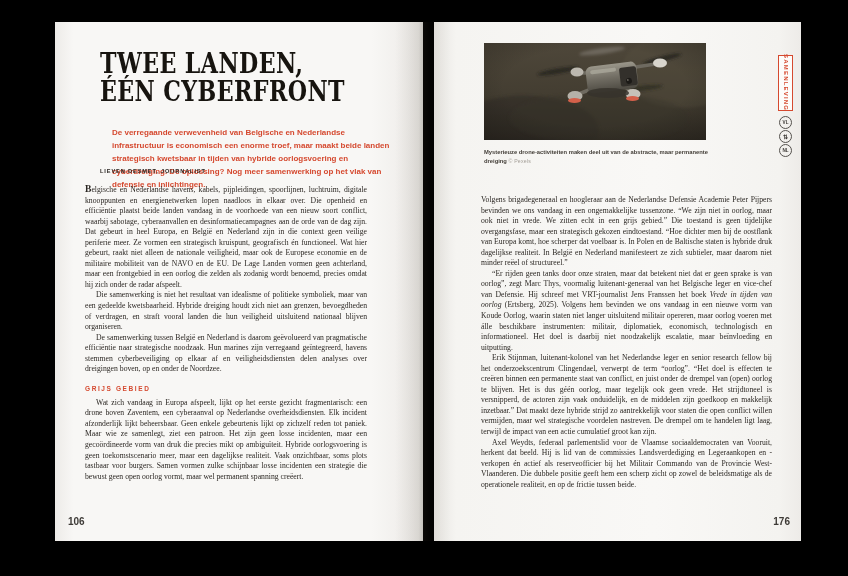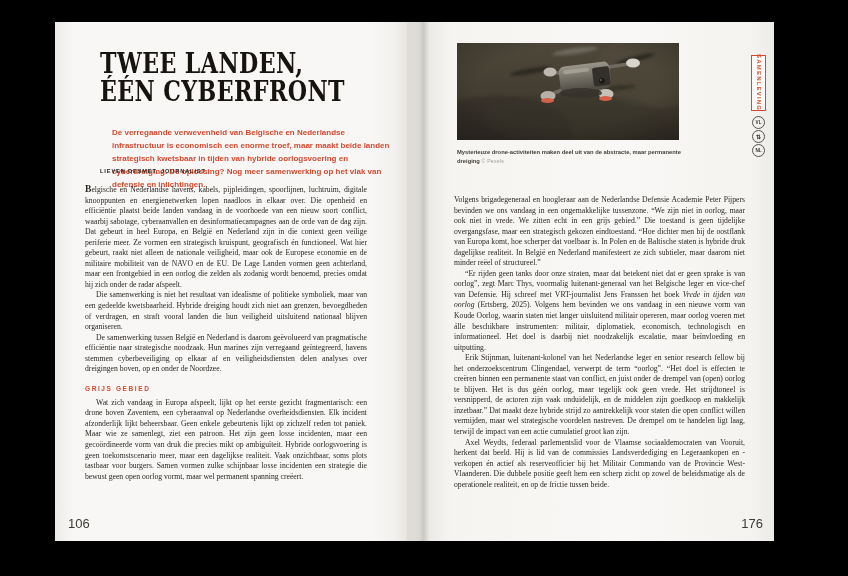--- a/index.html
+++ b/index.html
@@ -3,21 +3,21 @@
 <meta charset="utf-8">
 <style>
   html,body{margin:0;padding:0;background:#000;width:848px;height:576px;overflow:hidden;
     font-family:"Liberation Sans",sans-serif;}
   .stage{position:absolute;left:0;top:0;width:848px;height:576px;background:#000;}
   .spread{position:absolute;left:55px;top:22px;width:735px;height:519px;
     box-shadow:0 4px 22px rgba(0,0,0,.65);}
   .page{position:absolute;top:0;height:519px;}
   .page-left{left:0;width:368px;
     background:linear-gradient(to right,#edebe8 0%,#f8f7f5 5%,#f8f7f5 86%,#efedea 96%,#e7e5e1 100%);}
-  .page-right{left:352px;width:367px;
+  .page-right{left:379px;width:367px;
     background:linear-gradient(to right,#e7e5e1 0%,#f5f4f1 6%,#f9f8f6 60%,#f4f3f0 94%,#edebe8 100%);}
   .fold{position:absolute;left:340px;top:0;width:56px;height:519px;pointer-events:none;
     background:linear-gradient(to right,rgba(70,60,48,0) 0%,rgba(70,60,48,.10) 42%,rgba(50,42,34,.20) 51%,rgba(70,60,48,.05) 62%,rgba(70,60,48,0) 100%);}
 
   
   .title{position:absolute;left:45px;top:28px;margin:0;color:#17140f;
     font-family:"DejaVu Serif",serif;font-weight:bold;font-size:27px;line-height:28px;
     letter-spacing:.5px;transform:scaleX(.82);transform-origin:0 0;white-space:nowrap;}
   .title span{display:block;}
   .intro{position:absolute;left:45px;top:92px;width:280px;margin:12px;
@@ -27,21 +27,21 @@
   .bodycol{position:absolute;}
   .body-left{left:30px;top:162px;width:282px;}
   .body-right{left:47px;top:173px;width:291px;}
   p.para{margin:0;font-family:"Liberation Serif",serif;font-size:7.7px;line-height:10.55px;
     color:#2b2723;text-align:justify;}
   p.indent{text-indent:11px;}
   .lead-initial{font-weight:bold;font-size:9.6px;}
   .section-heading{margin:10px 0 6px 0;font-size:6.5px;font-weight:bold;
     letter-spacing:1.6px;color:#d5492f;}
   .book-title{font-style:italic;}
-  .page-num{position:absolute;top:494px;font-size:13px;font-weight:normal;color:#3e3b37;}
+  .page-num{position:absolute;top:494px;font-size:10px;font-weight:bold;color:#3e3b37;}
   .pn-left{left:13px;}
   .pn-right{right:11px;}
 
   
   .photo{position:absolute;left:50px;top:21px;width:222px;height:97px;display:block;}
   .caption{position:absolute;left:50px;top:126px;width:240px;
     font-size:5.8px;line-height:8.5px;font-weight:bold;color:#45403a;}
   .credit{font-weight:normal;font-size:5.2px;color:#a39e97;letter-spacing:.2px;}
 
   

